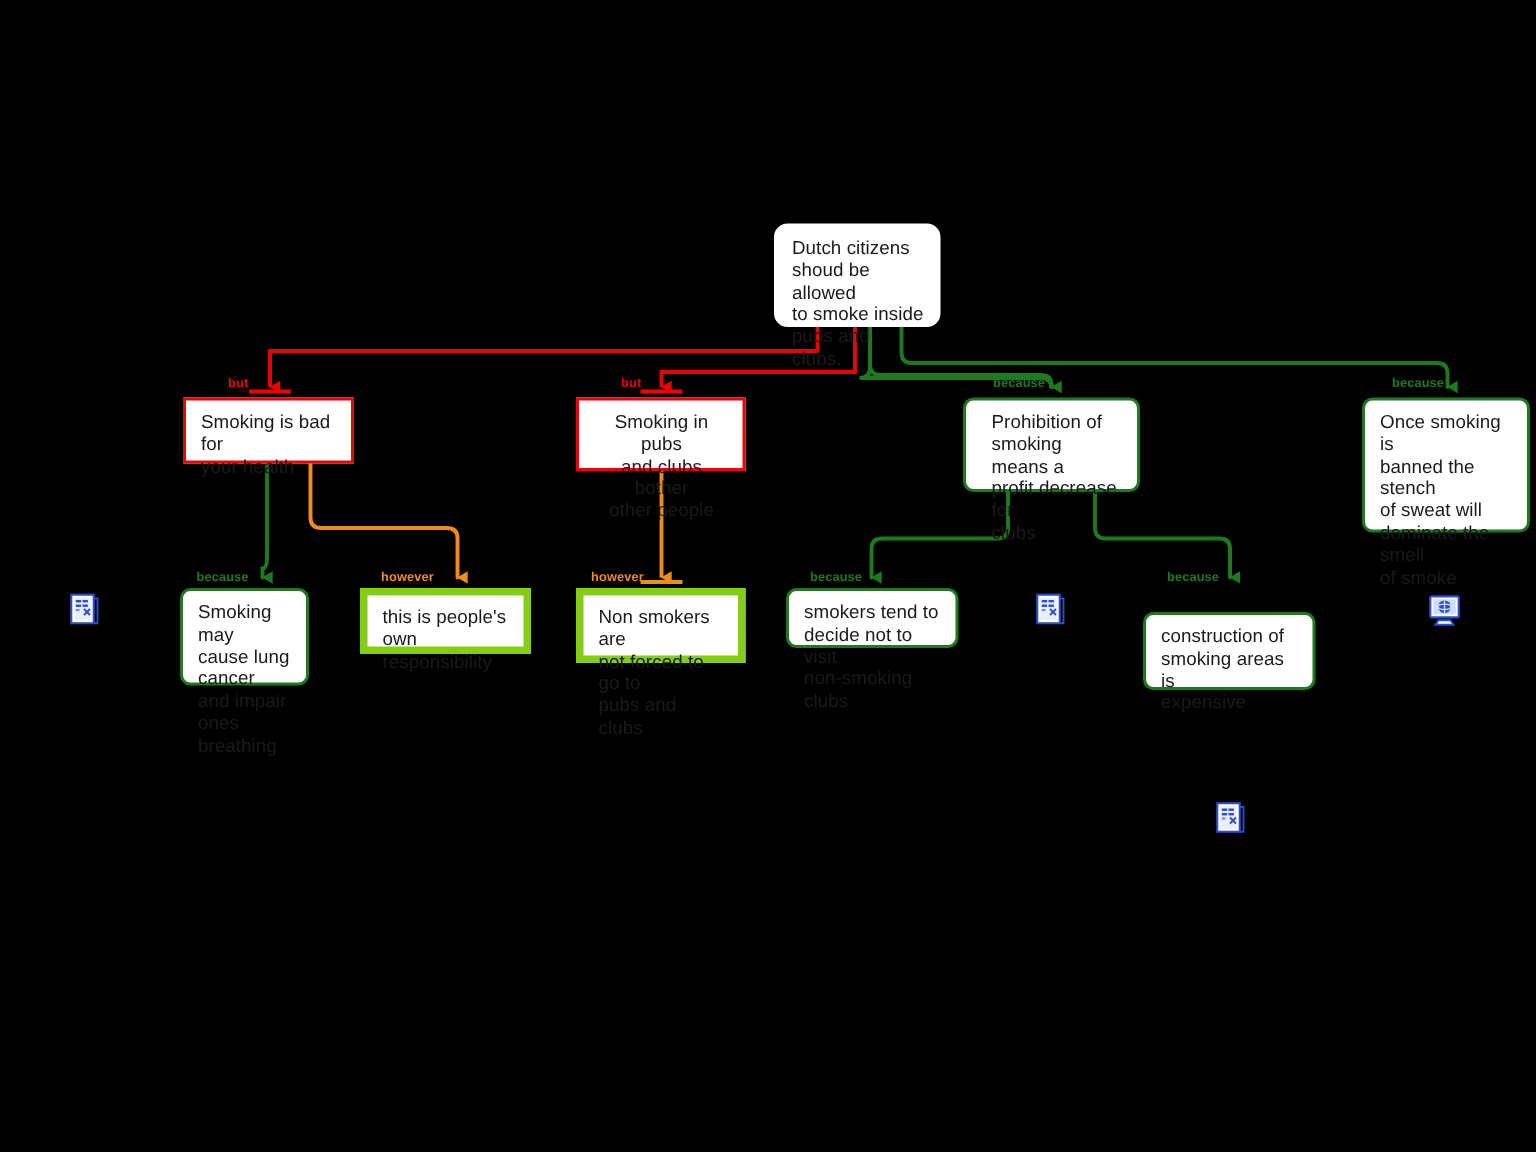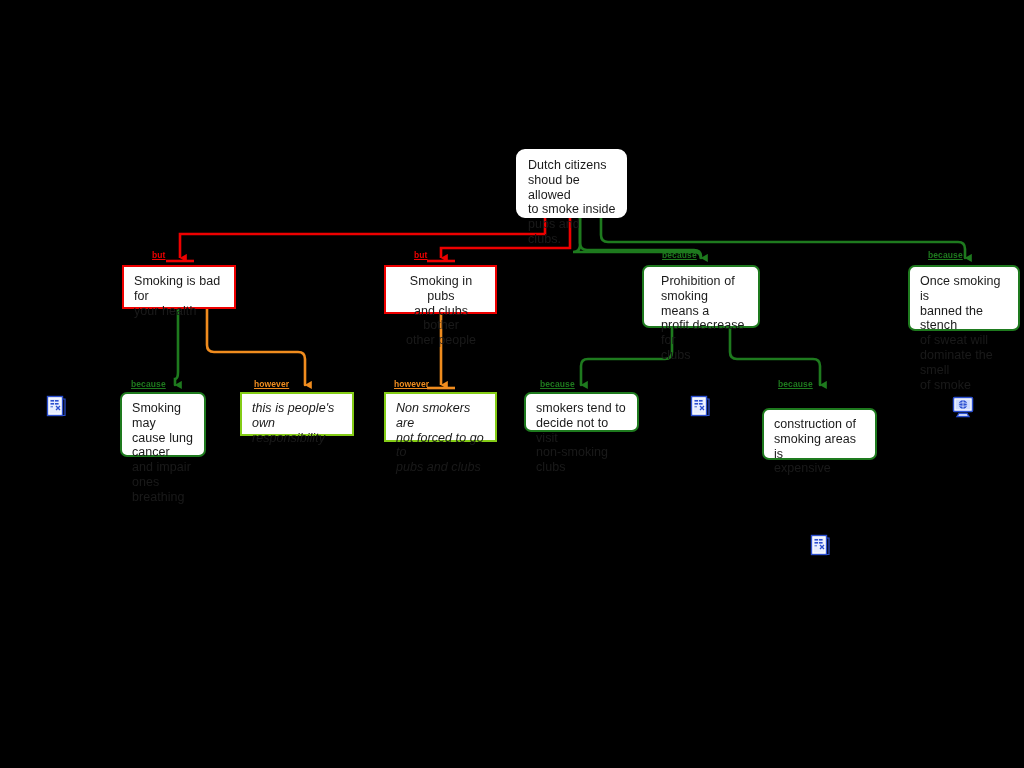--- a/index.html
+++ b/index.html
@@ -34,31 +34,30 @@
     padding: 7px 9px 7px 10px;
     font-size: 12.5px;
     line-height: 14.8px;
     color: #1a1a1a;
     letter-spacing: 0.05px;
     white-space: pre-line;
     z-index: 5;
   }
   .node.red    { border: 2px solid #ee0000; }
   .node.green  { border: 2px solid #1e7a1e; border-radius: 7px; }
-  .node.orange { border: 2px solid #84cc16; font-style: italic; }
+  .node.orange { border: 5px solid #84cc16; }
   .node.root   { border: 2px solid #ffffff; border-radius: 9px; }
 
   .edge-label {
     position: absolute;
     font-size: 8.5px;
     font-weight: bold;
     letter-spacing: 0.1px;
     z-index: 6;
     white-space: nowrap;
-    text-decoration: underline;
   }
   .edge-label.red    { color: #ee0000; }
   .edge-label.green  { color: #1e7a1e; }
   .edge-label.orange { color: #f08c1e; text-align: center; }
 
   .doc-icon, .web-icon {
     position: absolute;
     width: 22px;
     height: 24px;
     z-index: 7;
@@ -133,21 +132,21 @@
 
   <div class="node red" style="left:384px; top:265px; width:113px; height:49px;text-align:center;">Smoking in pubs
 and clubs bother
 other people</div>
 
   <div class="node green" style="left:642px; top:265px; width:118px; height:63px;padding-left:17px;">Prohibition of
 smoking means a
 profit decrease for
 clubs</div>
 
-  <div class="node green" style="left:908px; top:265px; width:112px; height:66px;">Once smoking is
+  <div class="node green" style="left:908px; top:265px; width:112px; height:90px;">Once smoking is
 banned the stench
 of sweat will
 dominate the smell
 of smoke</div>
 
   <div class="node green" style="left:120px; top:392px; width:86px; height:65px;">Smoking may
 cause lung cancer
 and impair ones
 breathing</div>
 

